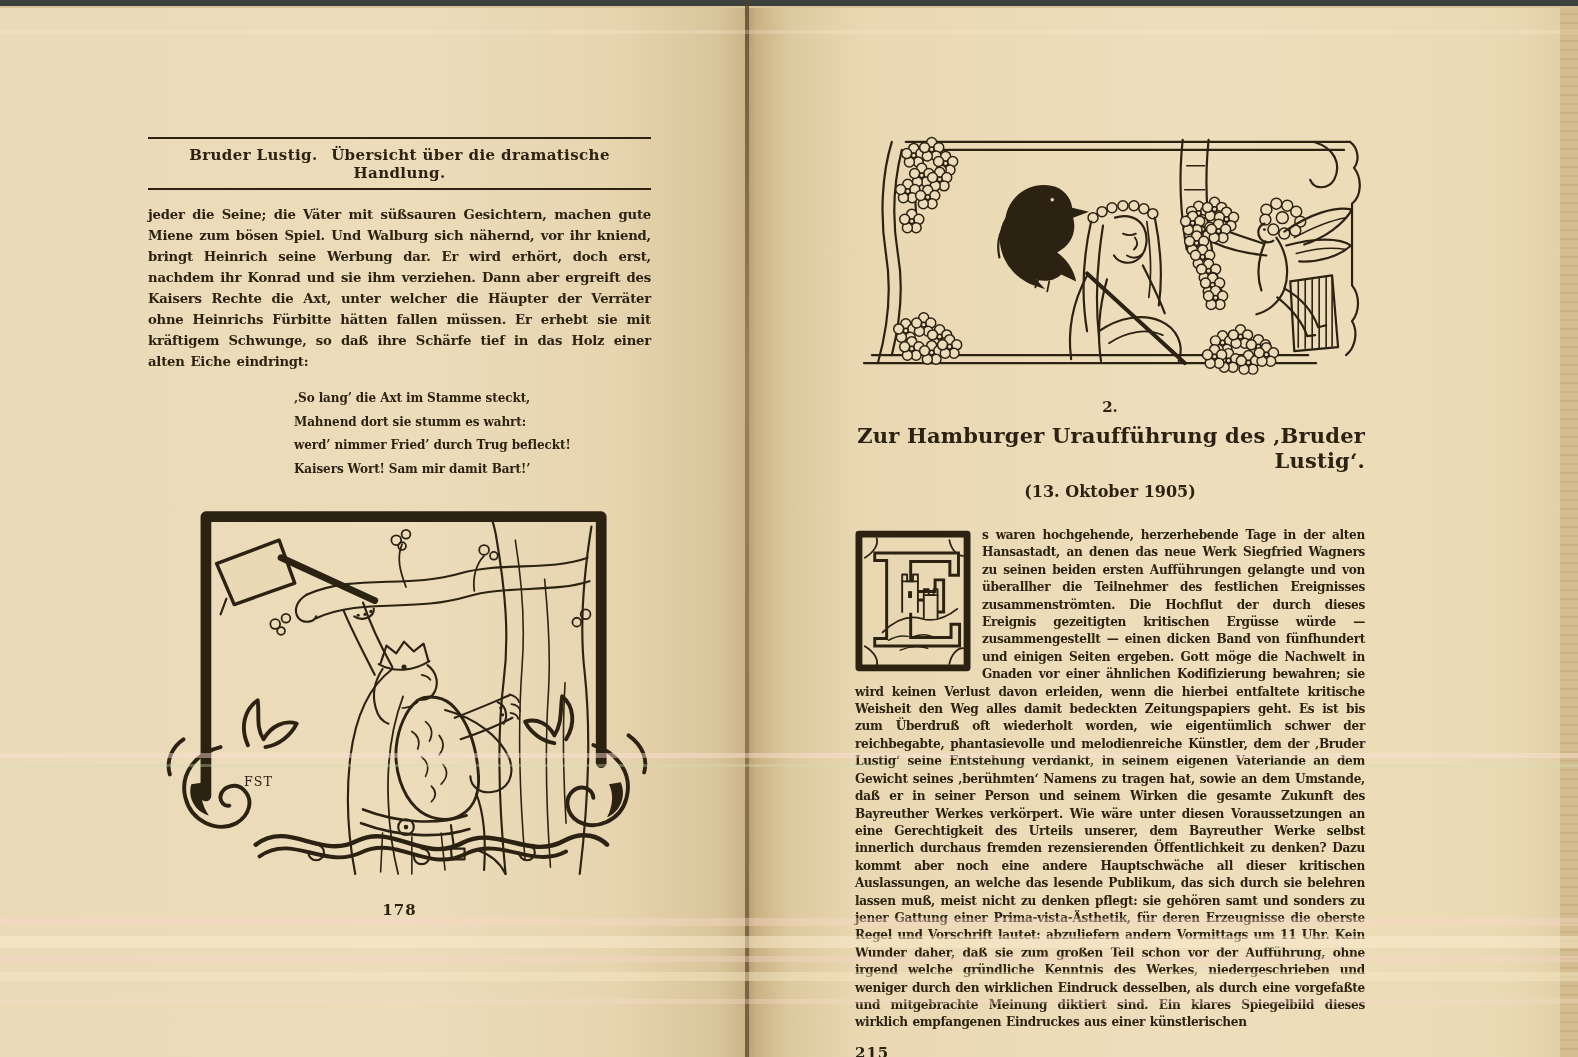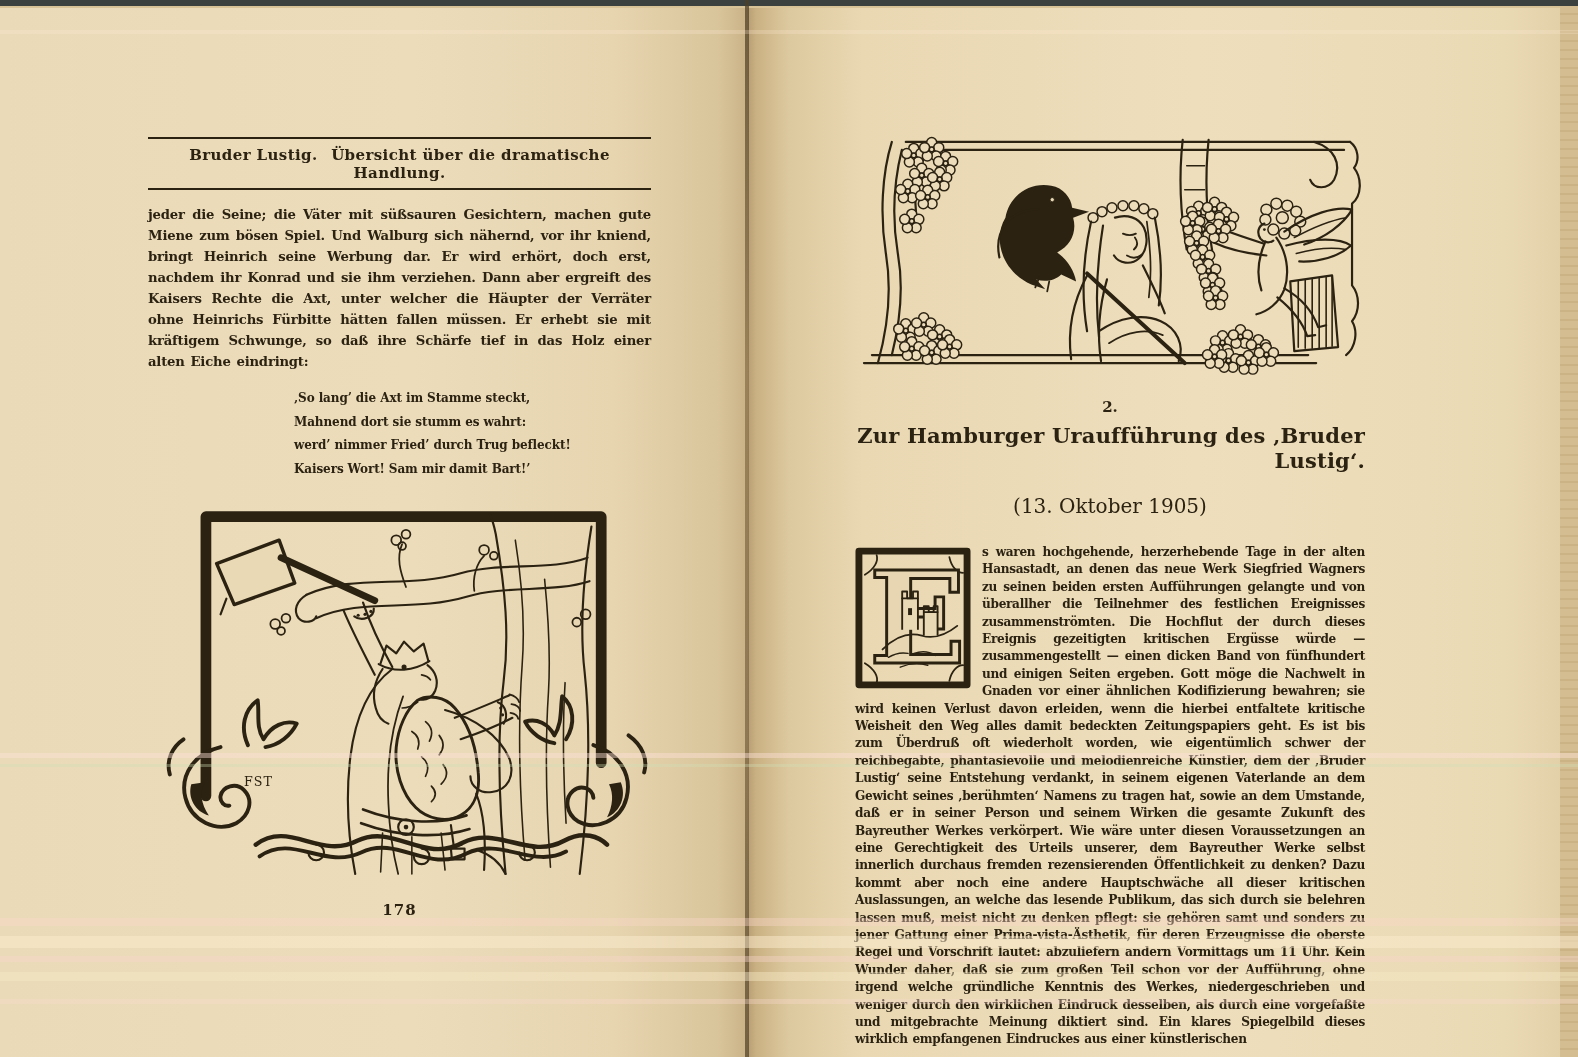--- a/index.html
+++ b/index.html
@@ -27,21 +27,21 @@
      font-size:13.2px;line-height:21px;letter-spacing:-.2px;word-spacing:1.5px;}
   .poem{margin:10px 0 0 146px;font-weight:bold;font-size:12px;line-height:23.5px;letter-spacing:-.1px;}
   .woodcut{display:block;margin:20px 0 0 14px;}
   .pagenum{margin-top:24px;text-align:center;font-weight:bold;font-size:15px;letter-spacing:1px;}
 
   
   .headpiece{position:absolute;left:848px;top:126px;}
   .col-right{position:absolute;left:855px;top:398px;width:510px;}
   .section-num{text-align:center;font-weight:bold;font-size:15px;}
   .chapter-heading{margin:7px 0 0;text-align:right;font-weight:bold;font-size:21px;letter-spacing:.2px;}
-  .chapter-date{text-align:center;font-size:20px;font-weight:normal;margin-top:21px;}
+  .chapter-date{text-align:center;font-size:16px;font-weight:bold;margin-top:9px;}
   .chapter-body{margin-top:26px;text-align:justify;font-weight:bold;
      font-size:12.1px;line-height:17.4px;letter-spacing:-.3px;word-spacing:.8px;}
   .dropcap{float:left;width:116px;height:142px;margin:3px 11px 2px 0;}
   .pagenum-r{clear:both;margin-top:12px;font-weight:bold;font-size:15px;letter-spacing:1px;}
 
   
   .ink{stroke:#2b2212;fill:none;stroke-width:2.2;stroke-linecap:round;stroke-linejoin:round;}
   .ink-th{stroke:#2b2212;fill:none;stroke-width:4;stroke-linecap:round;stroke-linejoin:round;}
   .inkfill{fill:#2b2212;stroke:none;}
   .paperfill{fill:#ead9b5;stroke:#2b2212;stroke-width:2.2;stroke-linejoin:round;}

